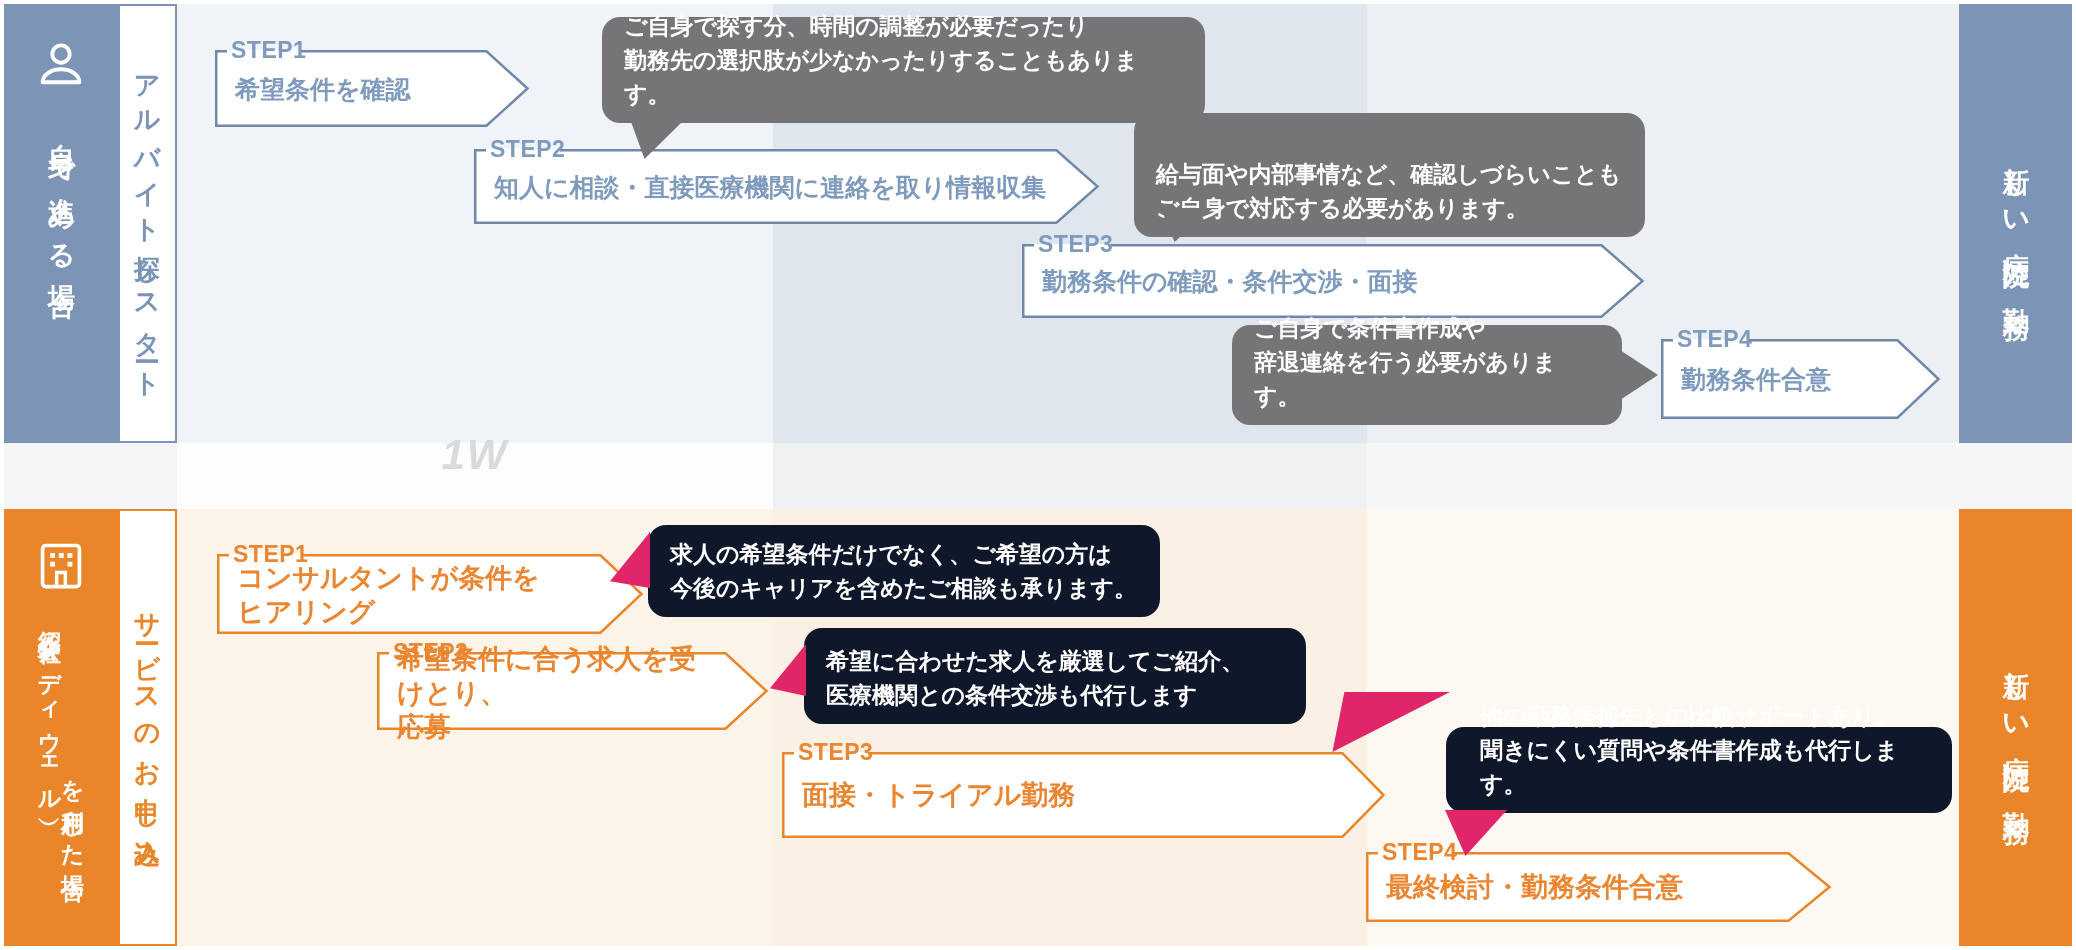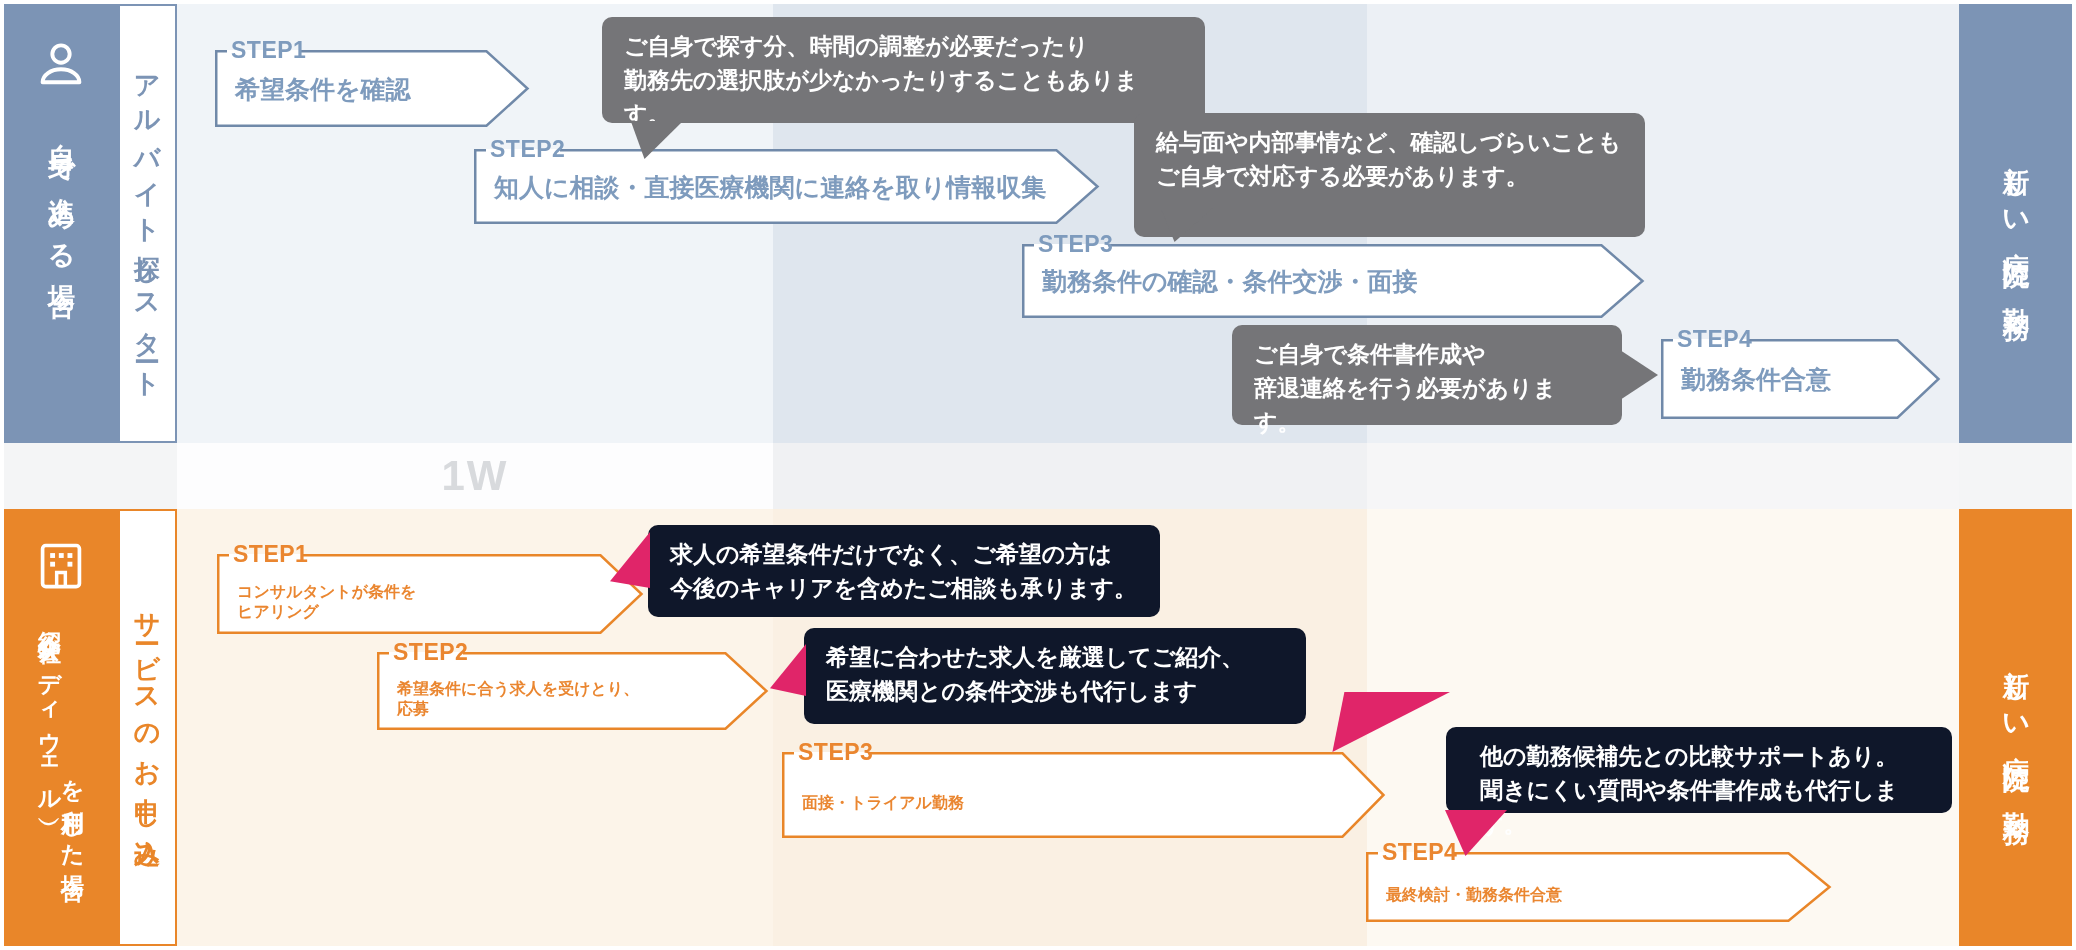--- a/index.html
+++ b/index.html
@@ -15,36 +15,36 @@
   .sidebar.blue{background:#7C94B5;}
   .sidebar.orange{background:#E98629;}
   .vtext{writing-mode:vertical-rl;text-orientation:mixed;font-weight:bold;line-height:1;}
   .side-vtext{color:#fff;font-size:27px;letter-spacing:8px;}
   .labelbox{position:absolute;background:#fff;display:flex;align-items:center;justify-content:center;}
   .labelbox.blue{border:2.5px solid #7C94B5;color:#7C94B5;}
   .labelbox.orange{border:2.5px solid #E98629;color:#E98629;}
   .labelbox .vtext{font-size:26px;letter-spacing:6px;}
 
   
-  .tl-label{position:absolute;top:443px;height:66px;display:flex;align-items:center;justify-content:center;
-            font-size:42px;font-weight:bold;color:#D8DADD;letter-spacing:2px;}
+  .tl-label{position:absolute;top:422px;height:66px;display:flex;align-items:center;justify-content:center;
+            font-size:42px;font-weight:bold;color:#D8DADD;letter-spacing:2px;font-style:italic;}
 
   
   .step{position:absolute;}
   .step svg{position:absolute;left:0;top:0;overflow:visible;}
   .step-label{position:absolute;left:16px;top:0;transform:translateY(-46%);font-size:23px;font-weight:600;letter-spacing:0.5px;line-height:1;}
   .step-title{position:absolute;left:20px;right:52px;top:50%;transform:translateY(-47%);font-weight:bold;white-space:pre-line;line-height:1.25;}
   .step.blue .step-label,.step.blue .step-title{color:#7E9BBD;}
   .step.orange .step-label,.step.orange .step-title{color:#EA8630;}
   .step.top .step-title{font-size:25px;}
-  .step.bottom .step-title{font-size:16px;margin-top:7px;}
-
-  
-  .callout{position:absolute;border-radius:10px;color:#fff;font-weight:bold;font-size:23px;line-height:34px;
-           display:flex;align-items:flex-start;padding:12px 22px;white-space:pre-line;}
+  .step.bottom .step-title{font-size:27px;}
+
+  
+  .callout{position:absolute;border-radius:18px;color:#fff;font-weight:bold;font-size:23px;line-height:34px;
+           display:flex;align-items:flex-end;padding:12px 22px;white-space:pre-line;}
   .callout.gray{background:#757578;}
   .callout.pink{background:#0f172a;}
   .tail{position:absolute;}
   .tail.gray{background:#757578;}
   .tail.pink{background:#E02569;}
 
   .icon-wrap{margin-top:36px;}
 </style>
 </head>
 <body>

